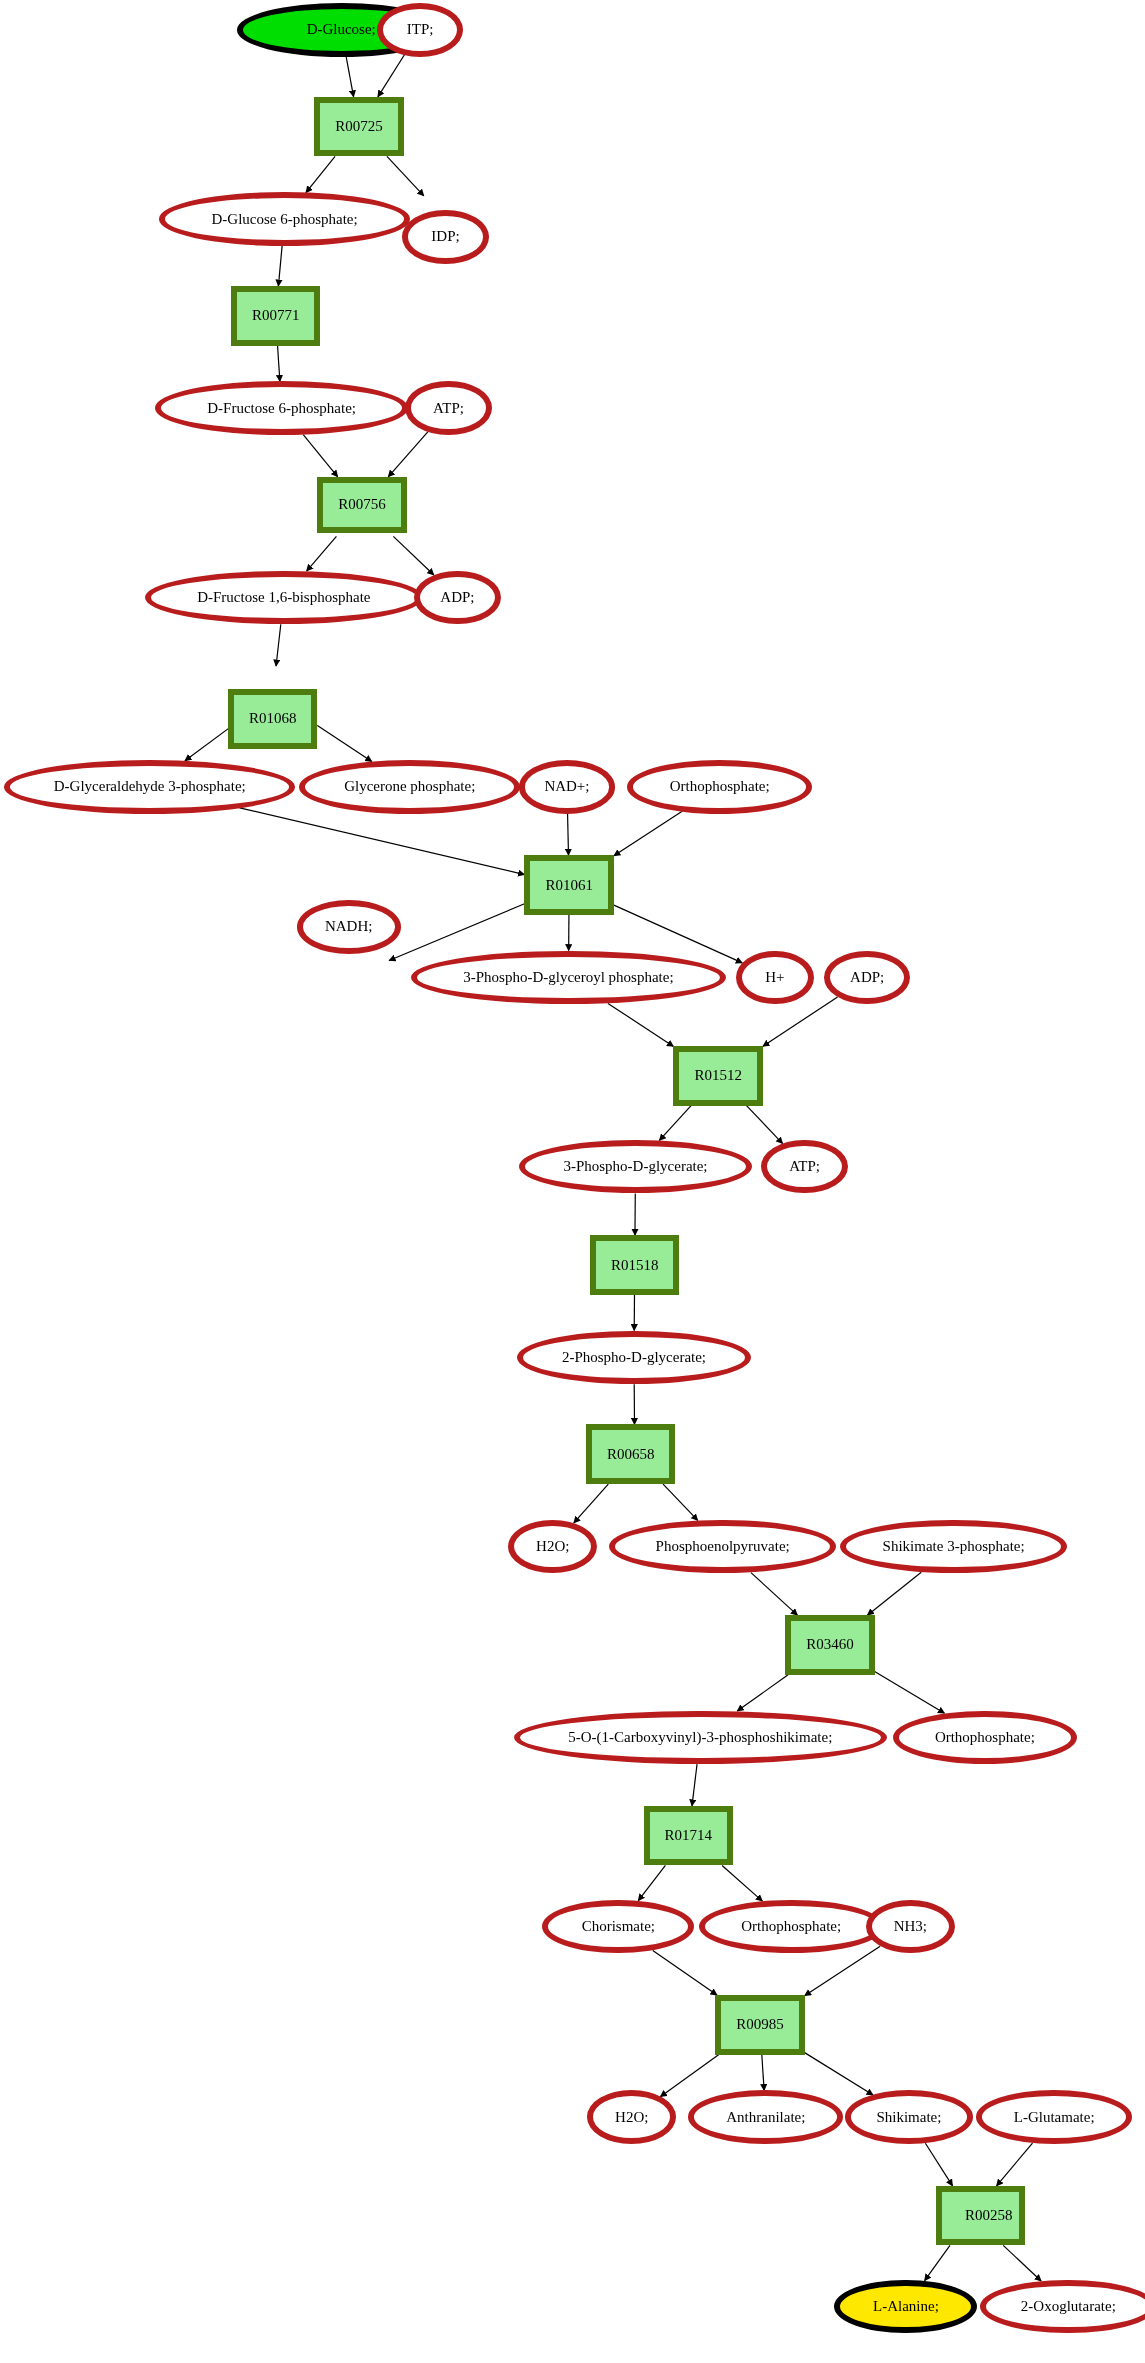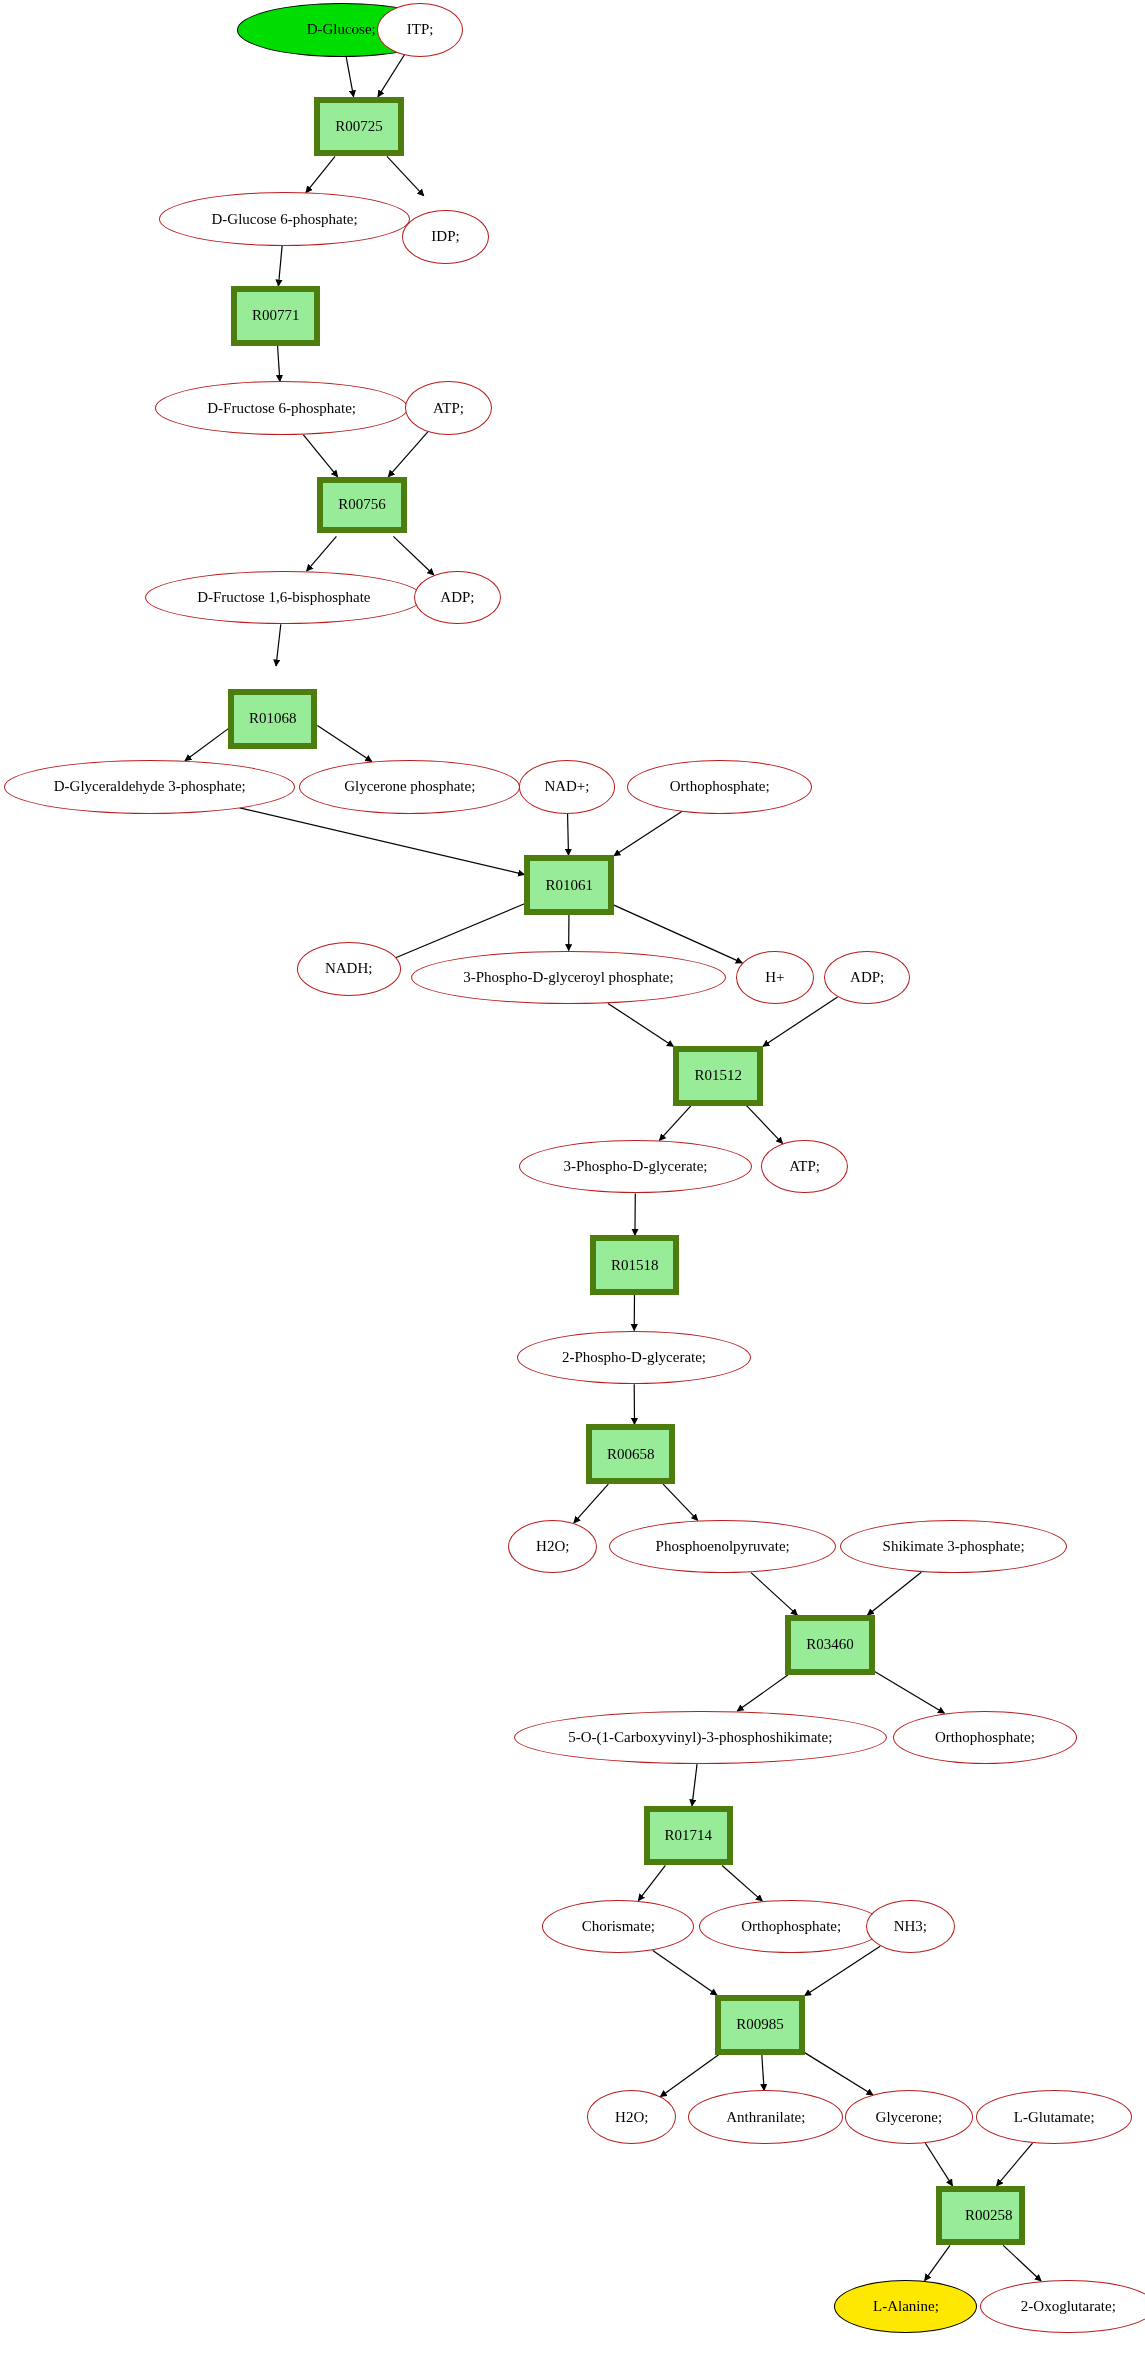--- a/index.html
+++ b/index.html
@@ -1,21 +1,21 @@
 <!DOCTYPE html>
 <html><head>
 <meta charset="utf-8">
 <style>
   html,body{margin:0;padding:0;background:#ffffff;}
   #stage{position:relative;width:1145px;height:2363px;background:#fff;
          font-family:"Liberation Serif", serif;overflow:hidden;}
   svg#edges{position:absolute;left:0;top:0;width:1145px;height:2363px;pointer-events:none;}
   .node{position:absolute;display:flex;align-items:center;justify-content:center;
         box-sizing:border-box;text-align:center;white-space:nowrap;color:#000;}
-  .cpd{border:1px solid #b91c1c;border-radius:50%;background:#fff;font-size:15px;}
+  .cpd{border:6px solid #b91c1c;border-radius:50%;background:#fff;font-size:15px;}
   .cpd.start{background:#00dd00;border-color:#000;}
   .cpd.end{background:#ffe800;border-color:#000;}
   .rxn{border:6px solid #4d7c0f;background:#98ec98;font-size:15px;}
 </style>
 </head>
 <body>
 
 <div id="stage">
   <svg id="edges" viewBox="0 0 1145 2363" xmlns="http://www.w3.org/2000/svg">
     <defs>
@@ -115,21 +115,21 @@
       </div>
       <div class="node cpd " style="left: 518.52px; top: 759.9px; width: 96.85px; height: 53.64px;">
         <span>NAD+;</span>
       </div>
       <div class="node cpd " style="left: 627.29px; top: 759.9px; width: 184.76px; height: 53.64px;">
         <span>Orthophosphate;</span>
       </div>
       <div class="node rxn" style="left: 524.48px; top: 855.26px; width: 89.4px; height: 59.6px;">
         <span>R01061</span>
       </div>
-      <div class="node cpd " style="left: 296.51px; top: 942px; width: 104.3px; height: 53.64px;">
+      <div class="node cpd " style="left: 296.51px; top: 900px; width: 104.3px; height: 53.64px;">
         <span>NADH;</span>
       </div>
       <div class="node cpd " style="left: 411.24px; top: 950.62px; width: 314.39px; height: 53.64px;">
         <span>3-Phospho-D-glyceroyl phosphate;</span>
       </div>
       <div class="node cpd " style="left: 736.06px; top: 950.62px; width: 77.48px; height: 53.64px;">
         <span>H+</span>
       </div>
       <div class="node cpd " style="left: 823.97px; top: 950.62px; width: 86.42px; height: 53.64px;">
         <span>ADP;</span>
@@ -185,21 +185,21 @@
       <div class="node rxn" style="left: 715.2px; top: 1995.11px; width: 89.4px; height: 59.6px;">
         <span>R00985</span>
       </div>
       <div class="node cpd " style="left: 587.06px; top: 2090.47px; width: 89.4px; height: 53.64px;">
         <span>H2O;</span>
       </div>
       <div class="node cpd " style="left: 688.38px; top: 2090.47px; width: 154.96px; height: 53.64px;">
         <span>Anthranilate;</span>
       </div>
       <div class="node cpd " style="left: 844.83px; top: 2090.47px; width: 128.14px; height: 53.64px;">
-        <span>Glycerone;</span>
+        <span>Shikimate;</span>
       </div>
       <div class="node cpd " style="left: 975.95px; top: 2090.47px; width: 156.45px; height: 53.64px;">
         <span>L-Glutamate;</span>
       </div>
       <div class="node rxn" style="left: 936px; top: 2185.83px; width: 89.4px; height: 59.6px; padding-left: 16px;">
         <span>R00258</span>
       </div>
       <div class="node cpd end" style="left: 834.4px; top: 2279.7px; width: 143.04px; height: 53.64px;">
         <span>L-Alanine;</span>
       </div>

